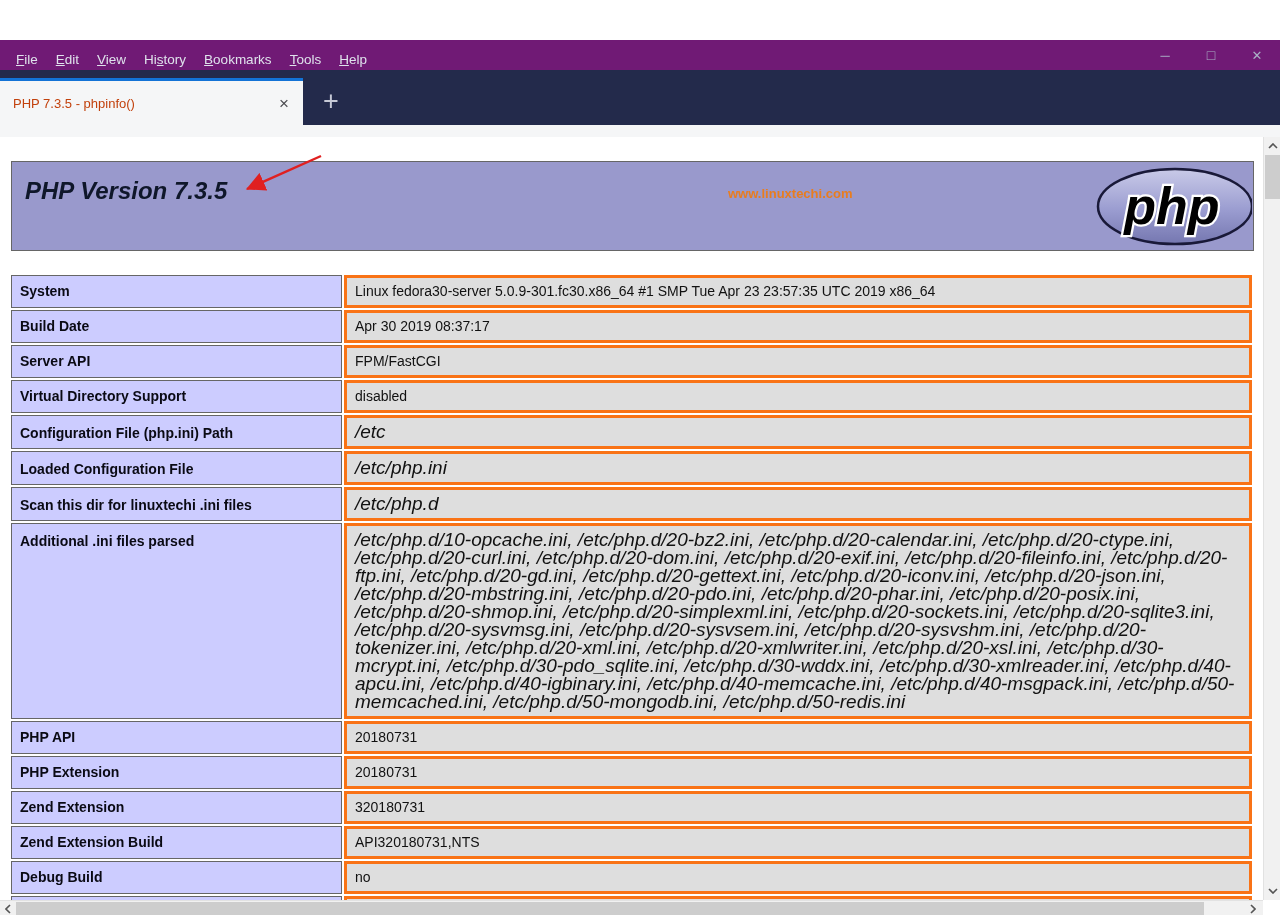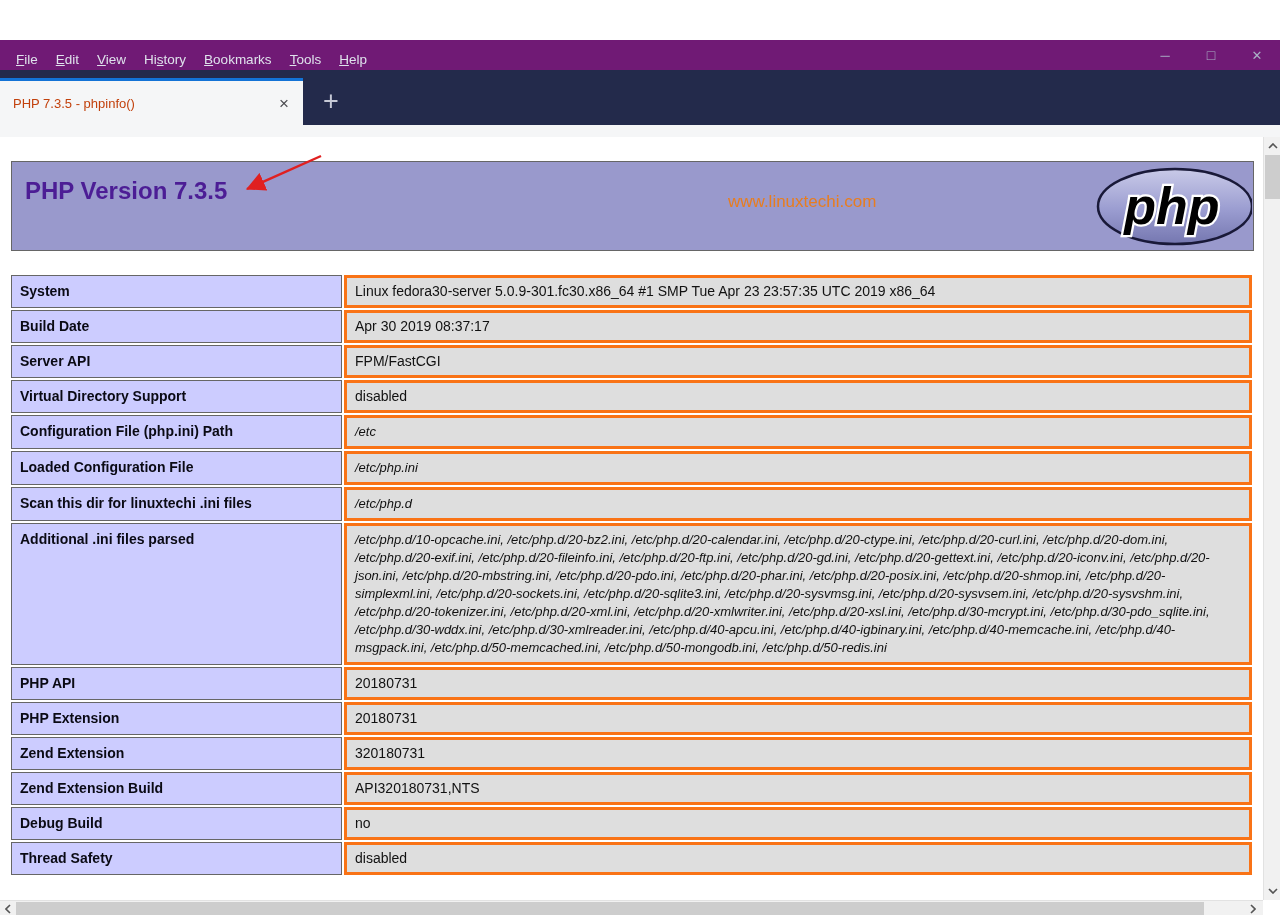--- a/index.html
+++ b/index.html
@@ -43,35 +43,35 @@
   .separator { width:1px; height:27px; background:#d0d0d2; margin:0 6px; }
 
   svg.icon { display:block; }
 
   
   .content { position:absolute; top:137px; left:0; width:1263px; height:763px;
              background:#fff; overflow:hidden; }
 
   .php-header { position:relative; margin:24px 9px 0 11px; height:90px; background:#9999cc;
                 border:1px solid #666; }
-  .php-title { padding:15px 0 0 13px; font-size:24px; font-weight:bold; color:#4c1d95; }
-  .watermark { position:absolute; left:716px; top:30px; color:#e87d1f; font-weight:normal;
-               font-size:17px; }
+  .php-title { padding:15px 0 0 13px; font-size:24px; font-weight:bold; color:#0f172a;font-style:italic; }
+  .watermark { position:absolute; left:716px; top:24px; color:#e87d1f; font-weight:bold;
+               font-size:13px; }
   .php-logo { position:absolute; right:1px; top:5px; }
   .annot { position:absolute; left:213px; top:-13px; pointer-events:none; }
 
   .ptable { display:table; border-spacing:2px; margin:22px 7px 0 9px; width:1245px; }
   .prow { display:table-row; }
   .cl { display:table-cell; width:331px; background:#ccccff; border:1px solid #666;
         font-weight:bold; font-size:14px; color:#0a0a14; padding:5px 8px; vertical-align:baseline;
         line-height:17px; }
   .cv { display:table-cell; background:#dedede; border:3px solid #f97316; font-size:14px;
         color:#111; padding:5px 8px; vertical-align:baseline; line-height:17px;
         word-break:break-word; }
-  .cv.ital { font-style:italic; font-size:13px; line-height:18px;margin-top:12px; }
+  .cv.ital { font-style:italic; font-size:19px; line-height:18px;margin-top:12px; }
 
   
   .vscroll { position:absolute; top:137px; right:0; width:17px; height:763px; background:#f1f1f1;
              border-left:1px solid #e2e2e2; }
   .vthumb { position:absolute; top:18px; left:1px; width:15px; height:44px; background:#cdcdcd; }
   .sb-arrow { position:absolute; left:0; width:17px; height:16px; display:flex;
               align-items:center; justify-content:center; }
   .hscroll { position:absolute; bottom:0; left:0; width:1263px; height:15px; background:#f1f1f1;
              border-top:1px solid #e2e2e2; }
   .hthumb { position:absolute; top:1px; left:16px; width:1188px; height:13px; background:#cdcdcd; }

